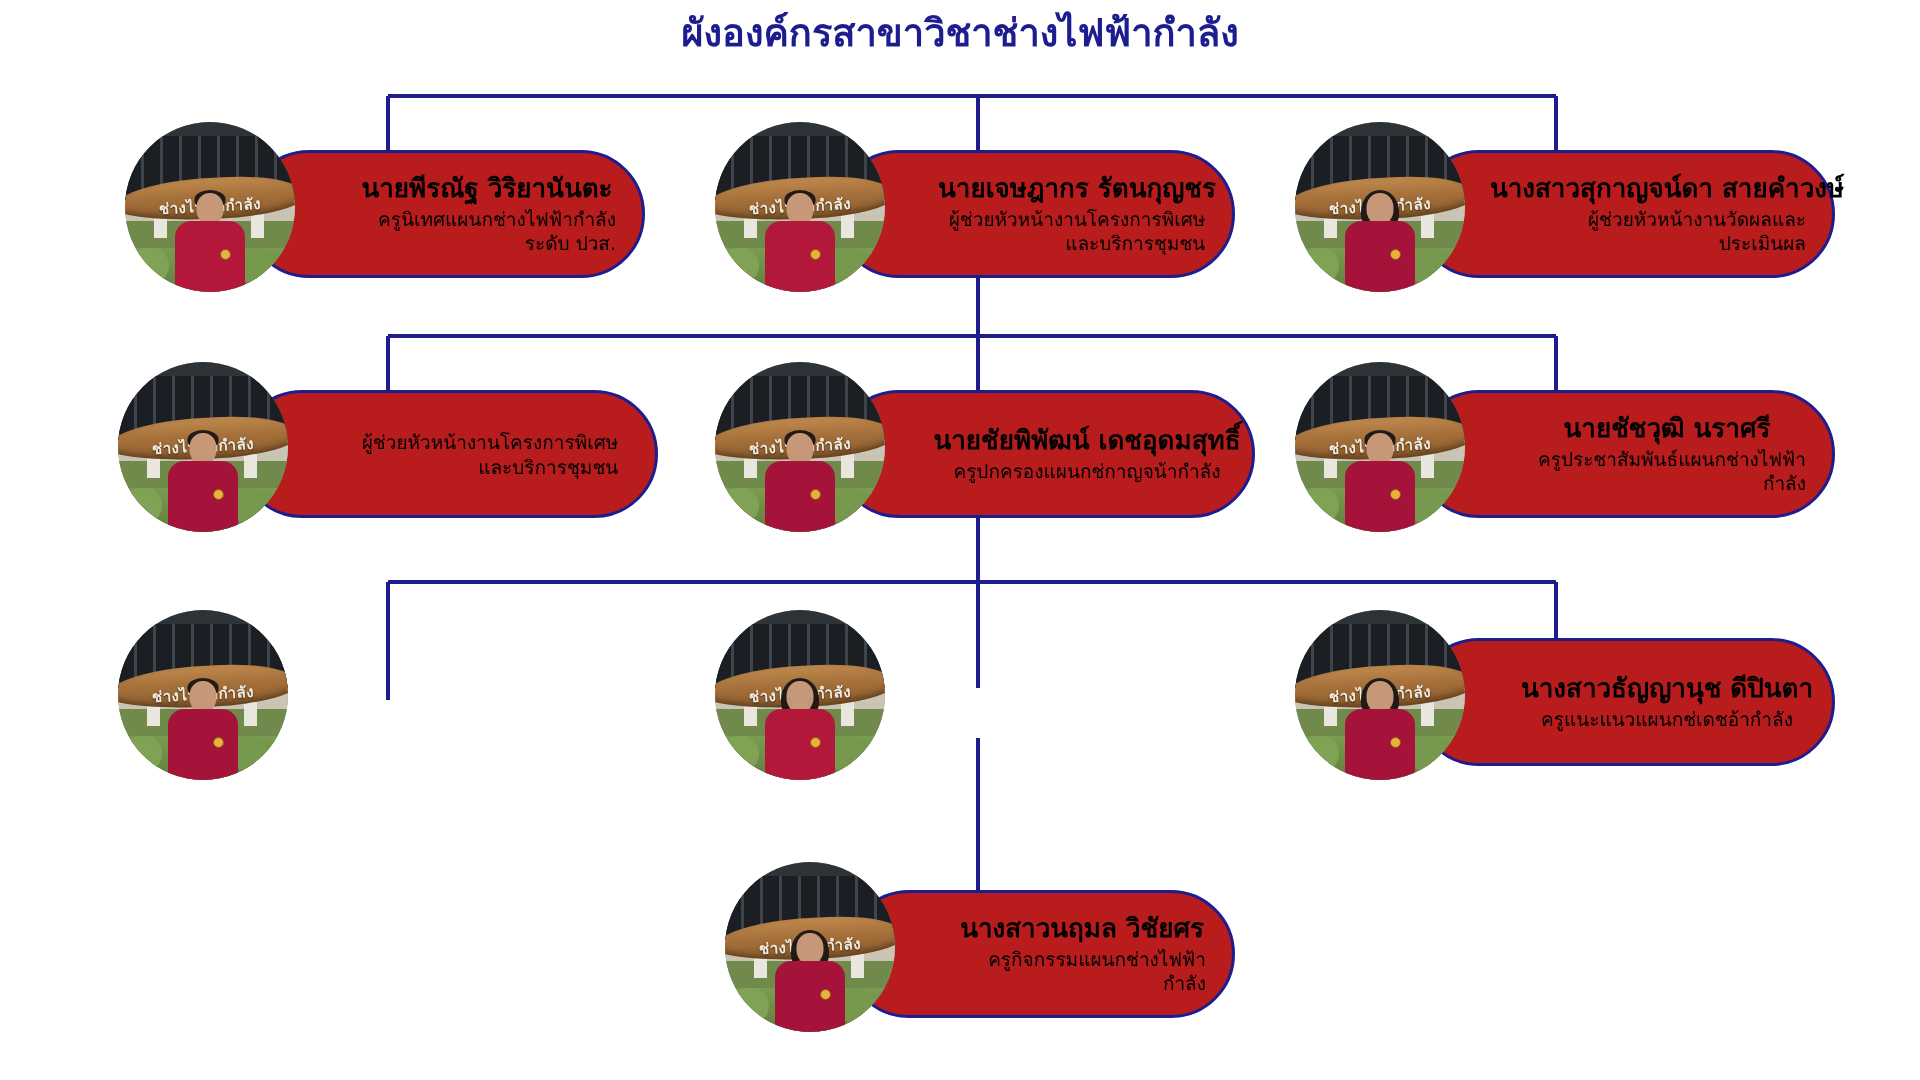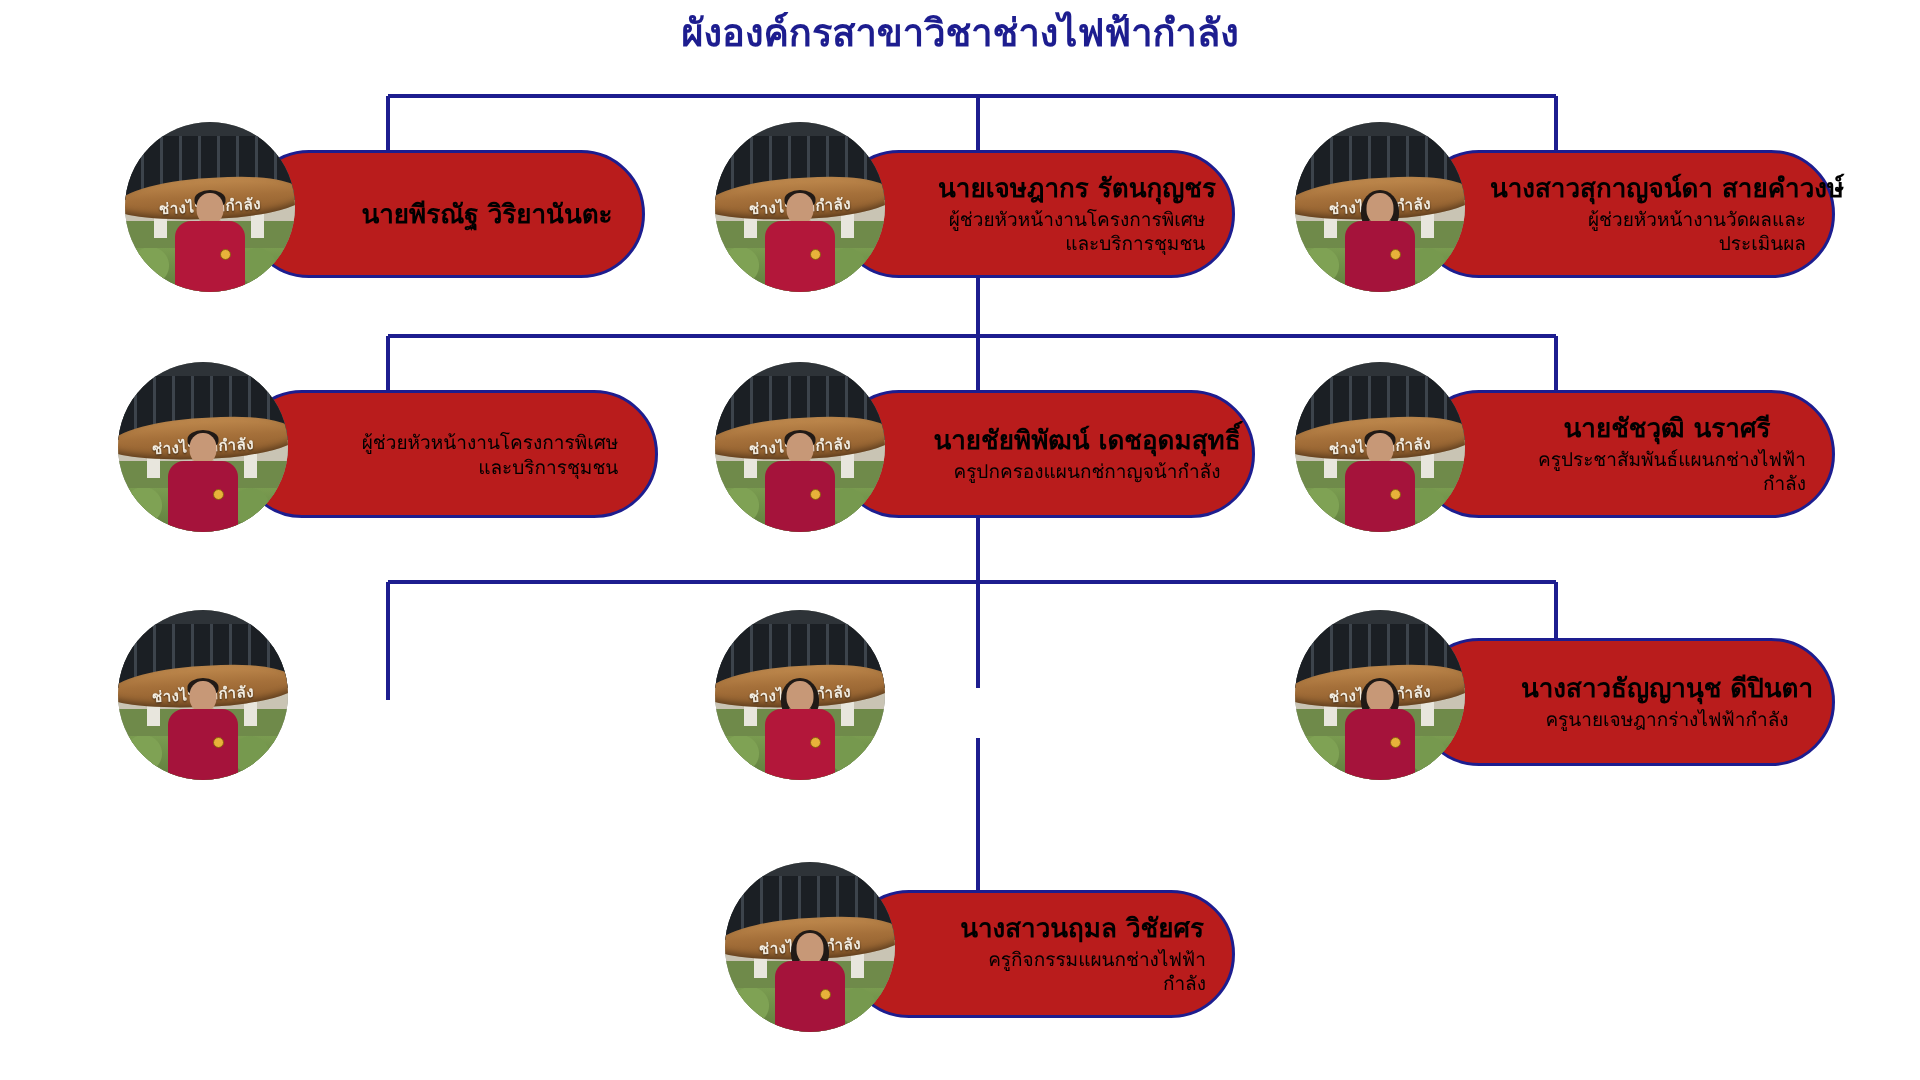--- a/index.html
+++ b/index.html
@@ -218,20 +218,21 @@
           <div class="hair"></div>
             <div class="head"></div>
           <div class="collar"></div>
             <div class="torso"></div>
             <div class="badge"></div>
         </div>
       </div>
     </div>
     <div class="pill" style="width:400px;">
       <div class="node-name">นายพีรณัฐ  วิริยานันตะ</div>
+      <div class="node-role">ครูนิเทศแผนกช่างไฟฟ้ากำลัง ระดับ ปวส.</div>
     </div>
   </div>
 
   <div class="node" id="n2" style="left:715px; top:150px; width:520px;">
     <div class="photo">
       <div class="ph-inner">
         <div class="windows"></div>
         <div class="col c1"></div>
           <div class="col c2"></div>
         <div class="sign"></div>
@@ -402,21 +403,21 @@
           <div class="hair long"></div>
             <div class="head"></div>
           <div class="collar"></div>
             <div class="torso maroon"></div>
             <div class="badge"></div>
         </div>
       </div>
     </div>
     <div class="pill" style="width:420px;">
       <div class="node-name">นางสาวธัญญานุช  ดีปินตา</div>
-      <div class="node-role">ครูนายเจษฎากร่างไฟฟ้ากำลัง</div>
+      <div class="node-role">ครูแนะแนวแผนกช่เดชอ้ากำลัง</div>
     </div>
   </div>
 
   <div class="node" id="n10" style="left:725px; top:890px; width:510px;">
     <div class="photo">
       <div class="ph-inner">
         <div class="windows"></div>
         <div class="col c1"></div>
           <div class="col c2"></div>
         <div class="sign"></div>

